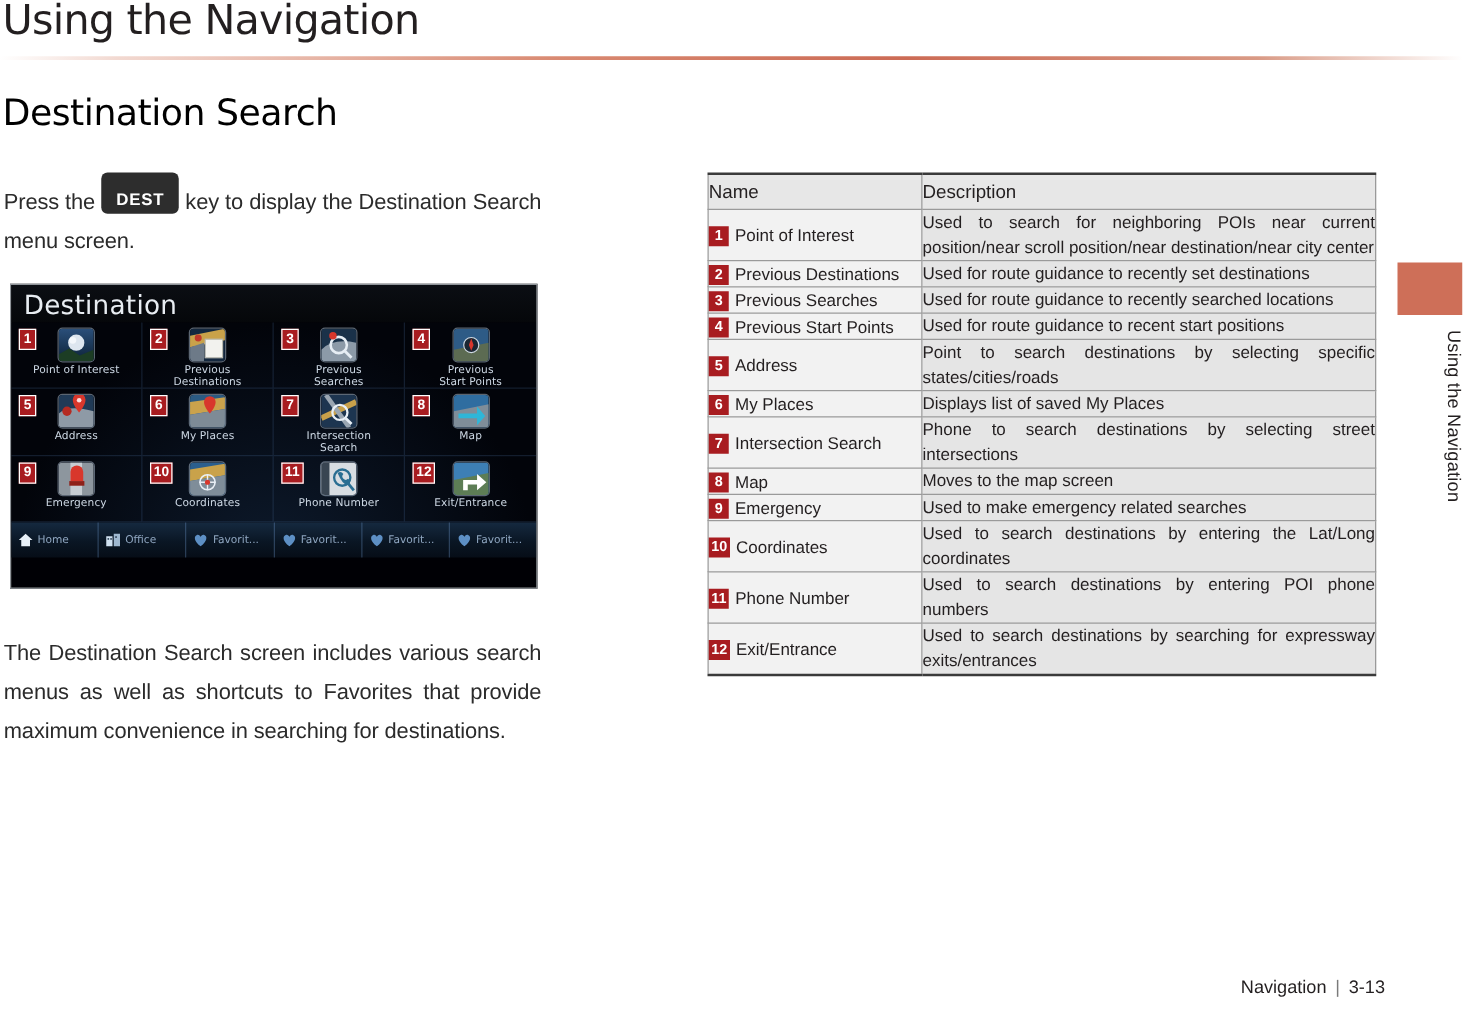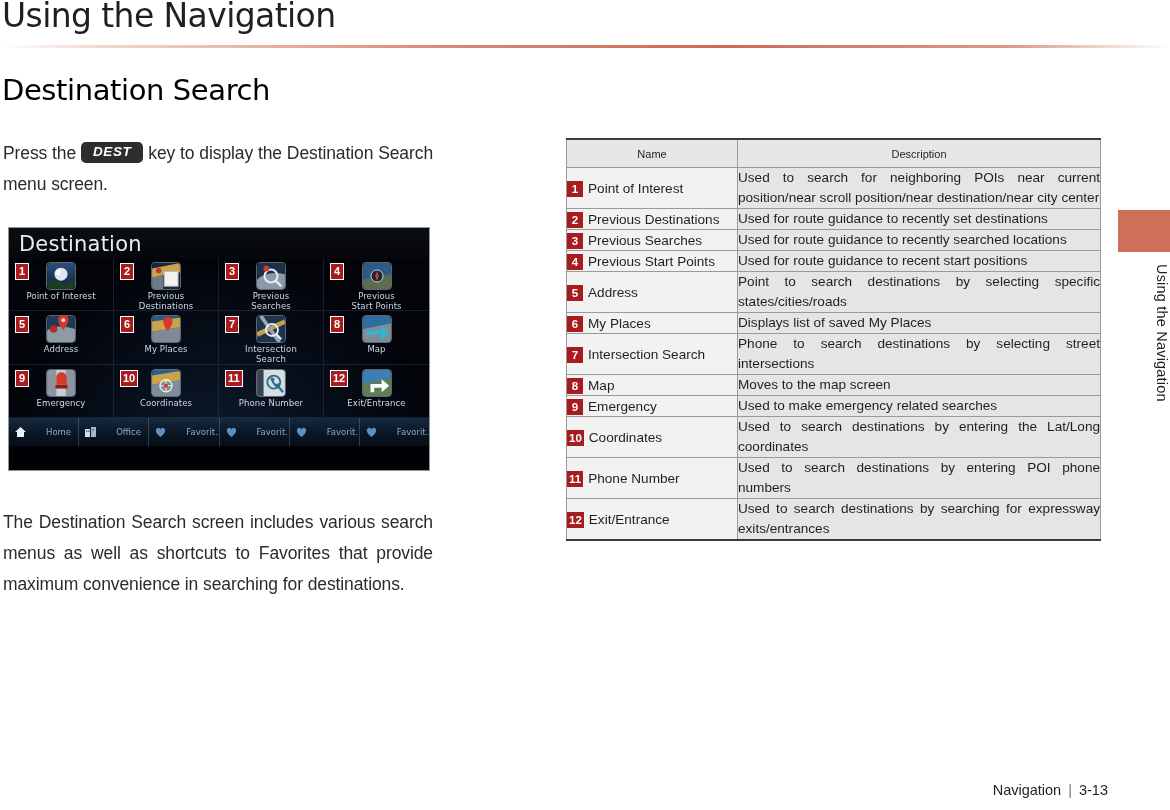--- a/index.html
+++ b/index.html
@@ -74,25 +74,24 @@
   .para-two {
     margin-top: 9px;
   }
   .dest-key {
     display: inline-block;
     background: #2d2d2d;
     color: #ffffff;
     font-size: 13.5px;
     font-weight: 700;
     letter-spacing: 0.6px;
-    padding: 2px 12px 4px 12px;
+    padding: 14px 12px 4px 12px;
     border-radius: 5px;
     vertical-align: 3px;
     line-height: 15px;
-    font-style: italic;
   }
 
   
   .nav-screen {
     position: absolute;
     left: 8px;
     top: 227px;
     width: 422px;
     height: 244px;
     background: #000005;
@@ -183,21 +182,21 @@
     width: 100%;
     height: 28px;
     background: linear-gradient(to bottom, #15293f 0%, #0a1624 55%, #060d17 100%);
     display: flex;
   }
   .shortcut {
     flex: 1;
     display: flex;
     align-items: center;
     justify-content: flex-start;
-    gap: 19px;
+    gap: 3px;
     border-right: 1px solid rgba(110,150,200,0.35);
     box-sizing: border-box;
     padding-left: 5px;
     overflow: hidden;
   }
   .shortcut:last-child { border-right: none; }
   .shortcut-label {
     color: #8fa6c0;
     font-size: 8.5px;
     white-space: nowrap;
@@ -233,22 +232,22 @@
   }
   .desc-table th,
   .desc-table td {
     border: 1px solid #9a9a9a;
     padding: 0;
     vertical-align: middle;
   }
   .desc-table thead th {
     background: #e7e7e7;
     font-weight: 400;
-    font-size: 11px;
-    text-align: center;
+    font-size: 15px;
+    text-align: left;
     height: 27px;
     border-top: 2px solid #3a3a3a;
     border-bottom: 1px solid #9a9a9a;
   }
   .desc-table thead th.col-name { width: 170px; }
   .col-name-cell {
     background: #f2f2f2;
     padding: 7px 6px 7px 8px;
     line-height: 19px;
   }

